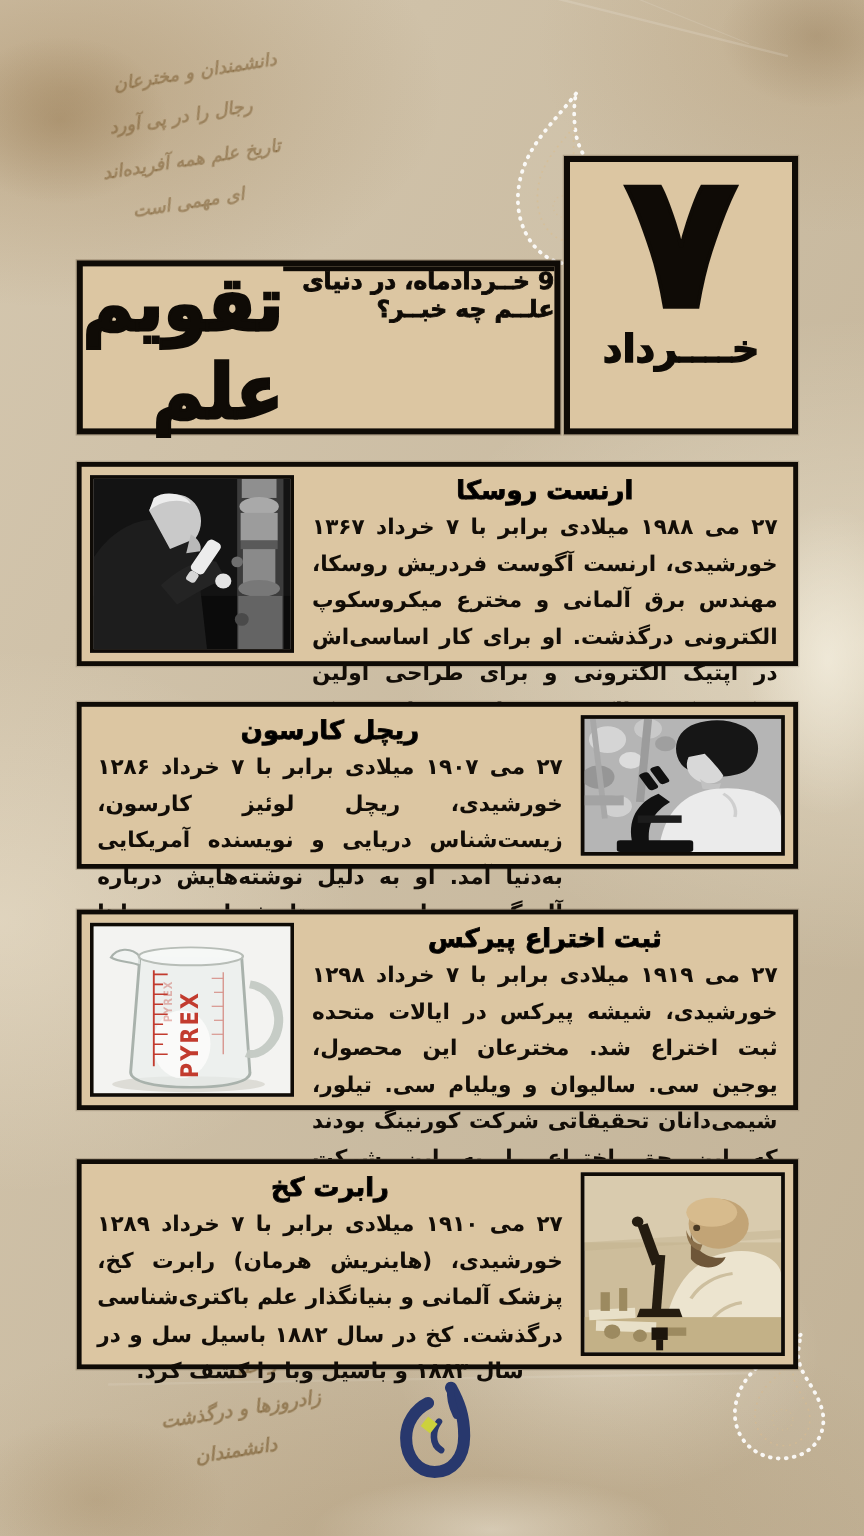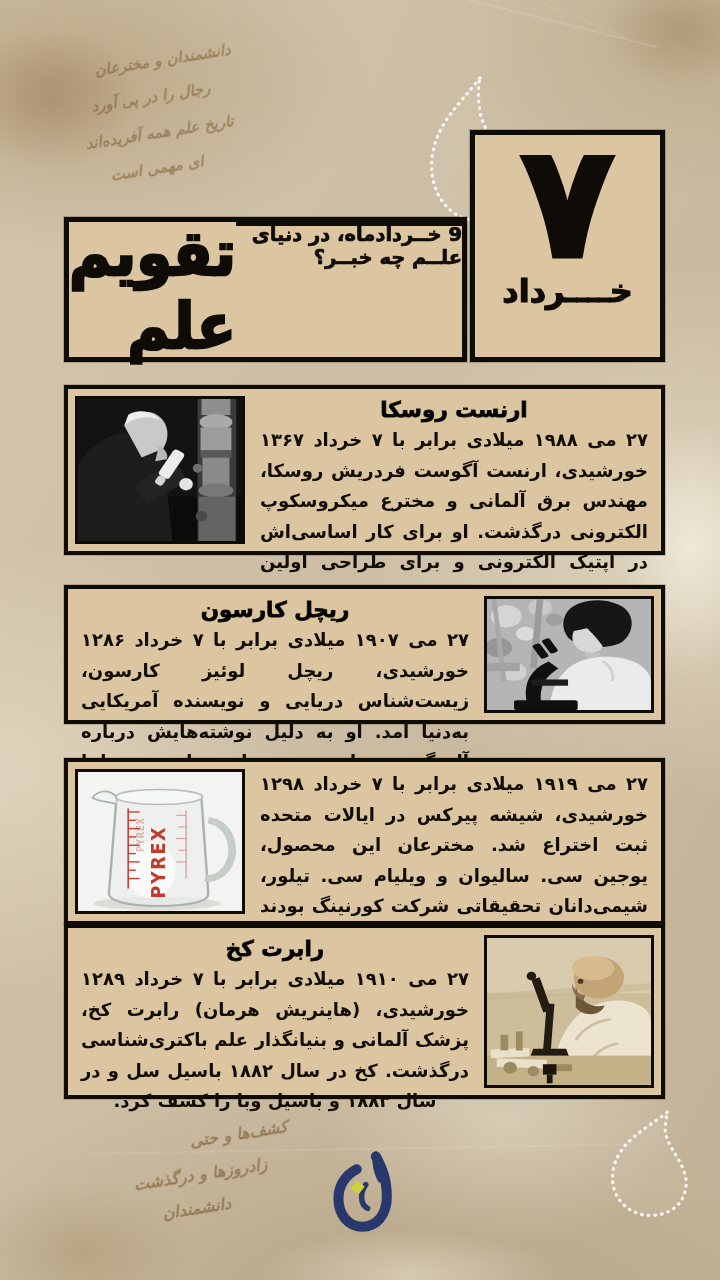--- a/index.html
+++ b/index.html
@@ -184,25 +184,26 @@
             <line x1="104" y1="66" x2="112" y2="66"></line>
           <line x1="102" y1="80" x2="112" y2="80"></line>
             <line x1="104" y1="94" x2="112" y2="94"></line>
           <line x1="102" y1="108" x2="112" y2="108"></line>
         </g>
         <text transform="translate(90,152) rotate(-90)" fill="#c23b2e" font-size="21" font-weight="bold" letter-spacing="2" font-family="DejaVu Sans, sans-serif">PYREX</text>
         <text transform="translate(68,96) rotate(-90)" fill="#c23b2e" font-size="10" font-weight="bold" letter-spacing="1" opacity=".35" font-family="DejaVu Sans, sans-serif">PYREX</text>
       </svg>
     </div>
     <div class="card-text">
+      <h2 class="card-title">ثبت اختراع پیرکس</h2>
       <p class="card-body">۲۷ می ۱۹۱۹ میلادی برابر با ۷ خرداد ۱۲۹۸ خورشیدی، شیشه پیرکس در ایالات متحده ثبت اختراع شد. مخترعان این محصول، یوجین سی. سالیوان و ویلیام سی. تیلور، شیمی‌دانان تحقیقاتی شرکت کورنینگ بودند که این حق اختراع را به این شرکت شیشه‌سازی واگذار کردند.</p>
     </div>
   </section>
 
-  <section class="card" style="top:924px;height:175px;">
+  <section class="card" style="top:966px;height:175px;">
     <div class="card-text">
       <h2 class="card-title">رابرت کخ</h2>
       <p class="card-body">۲۷ می ۱۹۱۰ میلادی برابر با ۷ خرداد ۱۲۸۹ خورشیدی، (هاینریش هرمان) رابرت کخ، پزشک آلمانی و بنیانگذار علم باکتری‌شناسی درگذشت. کخ در سال ۱۸۸۲ باسیل سل و در سال ۱۸۸۳ و باسیل وبا را کشف کرد.</p>
     </div>
     <div class="photo-frame">
       <svg viewBox="0 0 170 170" preserveAspectRatio="none">
         <rect width="170" height="170" fill="#cdbd9b"></rect>
         <rect width="170" height="64" fill="#d9cbae"></rect>
         <path d="M0,64 L170,52 L170,60 L0,72 Z" fill="#c4b390" opacity=".5"></path>
         <path d="M66,170 C70,118 86,90 110,78 C142,64 170,78 170,96 L170,170 Z" fill="#ece4cf"></path>

